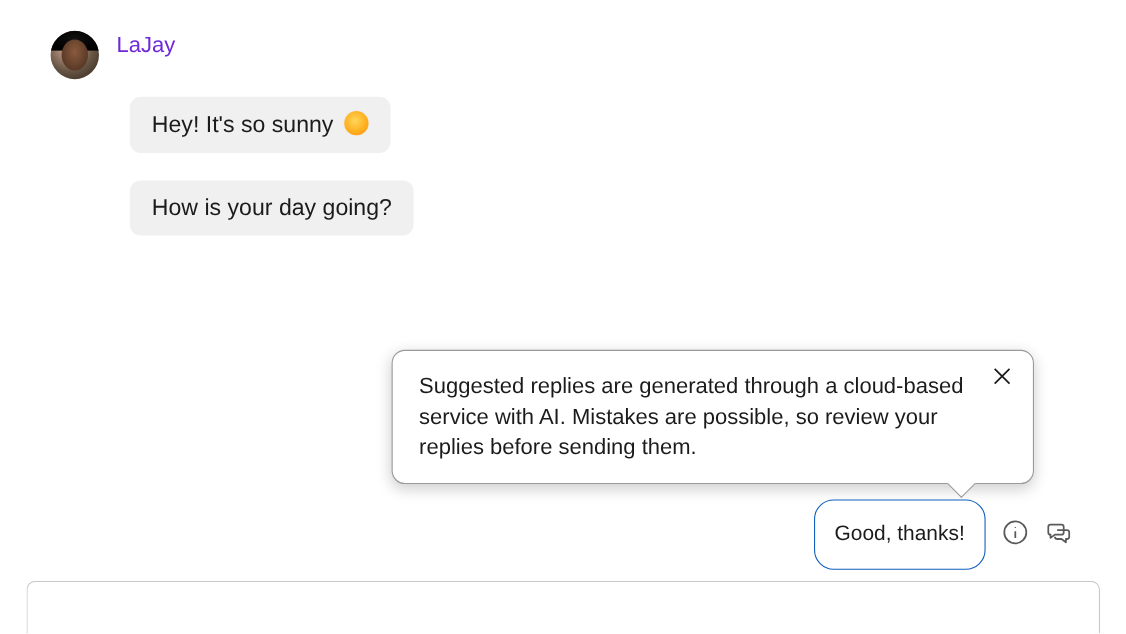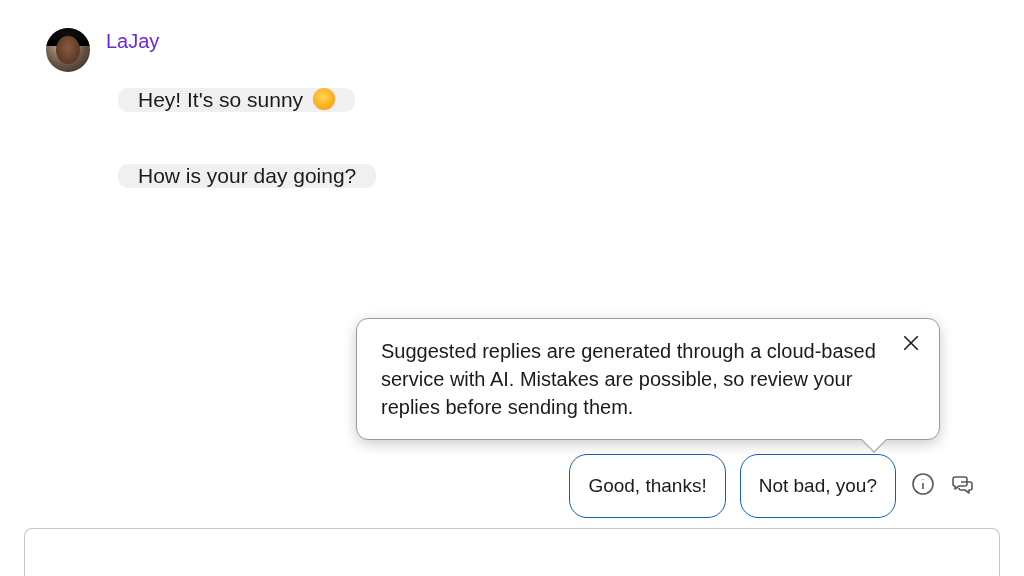--- a/index.html
+++ b/index.html
@@ -48,21 +48,21 @@
     left: 60px;
     top: 2px;
     font-size: 20px;
     color: #6d28d9;
     font-weight: 400;
   }
   .bubble {
     position: absolute;
     background: #f0f0f0;
     border-radius: 10px;
-    padding: 0 20px;
+    padding: 13px 20px;
     font-size: 21px;
     color: #1b1b1b;
   }
   .bubble1 { left: 72px; top: 60px; }
   .bubble2 { left: 72px; top: 136px; }
   .emoji-sun {
     display:inline-block;
     width:22px; height:22px;
     border-radius:50%;
     background: radial-gradient(circle at 45% 40%, #ffd65a 0%, #ffb020 55%, #ff8c00 100%);
@@ -175,21 +175,20 @@
           <line x1="2" y1="2" x2="14" y2="14"></line>
           <line x1="14" y1="2" x2="2" y2="14"></line>
         </svg>
       </span>
     </div>
     <div class="tooltip-tail"></div>
   </div>
 
   <div class="suggestions-row">
     <div class="suggestion-chip">Good, thanks!</div>
-    <div class="suggestion-chip">Not bad, you?</div>
 
     <div class="icon-circle">
       <span>
         <svg viewBox="0 0 24 24" fill="none" stroke="#5a5a5a" stroke-width="1.6">
           <circle cx="12" cy="12" r="10"></circle>
           <line x1="12" y1="11" x2="12" y2="17"></line>
           <circle cx="12" cy="7.5" r="0.6" fill="#5a5a5a" stroke="none"></circle>
         </svg>
       </span>
     </div>

